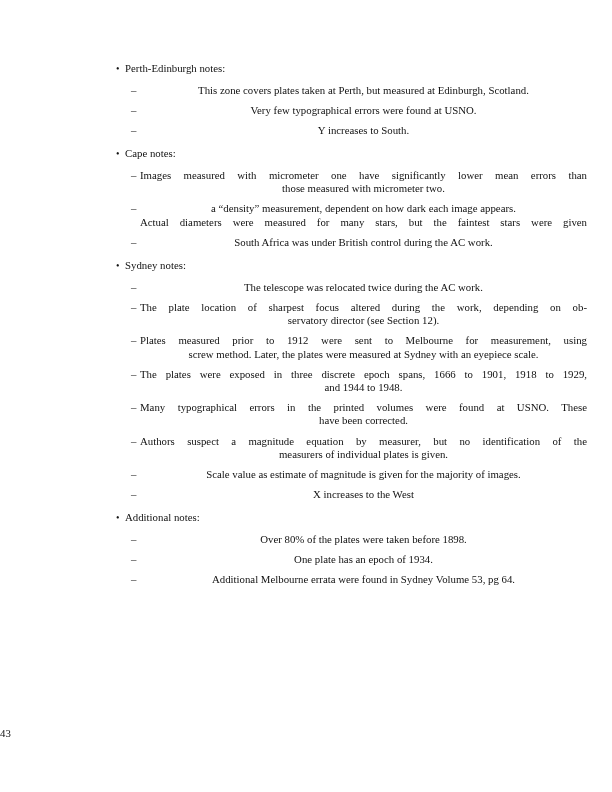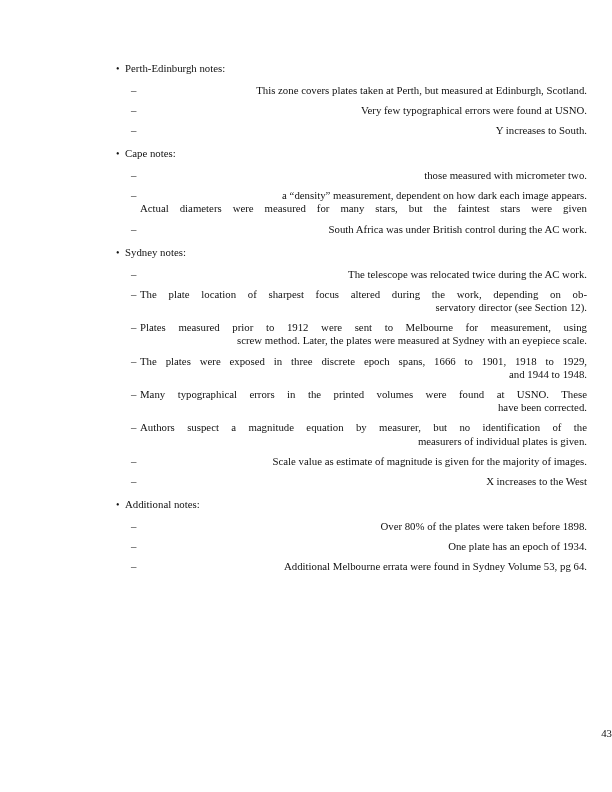--- a/index.html
+++ b/index.html
@@ -47,32 +47,32 @@
   }
   .dash-item.first {
     margin-top: 8.5px;
   }
   .dash-glyph {
     position: absolute;
     left: 6px;
     top: 0;
   }
   .note-line {
-    text-align: right;
+    text-align: center;
   }
   .note-line.justified {
     text-align: justify;
     text-align-last: justify;
   }
   .page-number {
     position: absolute;
     left: 0;
     top: 727px;
     width: 100%;
-    text-align: right;
+    text-align: left;
   }
 </style>
 </head>
 <body>
 
 <div class="page">
   <div class="content" id="notes-list">
       <div class="bullet-row"><span class="bullet-glyph">•</span><span class="section-title">Perth-Edinburgh notes:</span><div class="sub-list">
           <div class="dash-item first">
             <span class="dash-glyph">–</span>
@@ -83,20 +83,21 @@
             <div class="note-line">Very few typographical errors were found at USNO.</div>
           </div>
           <div class="dash-item">
             <span class="dash-glyph">–</span>
             <div class="note-line">Y increases to South.</div>
           </div>
         </div></div>
       <div class="bullet-row"><span class="bullet-glyph">•</span><span class="section-title">Cape notes:</span><div class="sub-list">
           <div class="dash-item first">
             <span class="dash-glyph">–</span>
+            <div class="note-line justified">Images measured with micrometer one have significantly lower mean errors than</div>
             <div class="note-line">those measured with micrometer two.</div>
           </div>
           <div class="dash-item">
             <span class="dash-glyph">–</span>
             <div class="note-line">a “density” measurement, dependent on how dark each image appears.</div>
             <div class="note-line justified">Actual diameters were measured for many stars, but the faintest stars were given</div>
           </div>
           <div class="dash-item">
             <span class="dash-glyph">–</span>
             <div class="note-line">South Africa was under British control during the AC work.</div>

